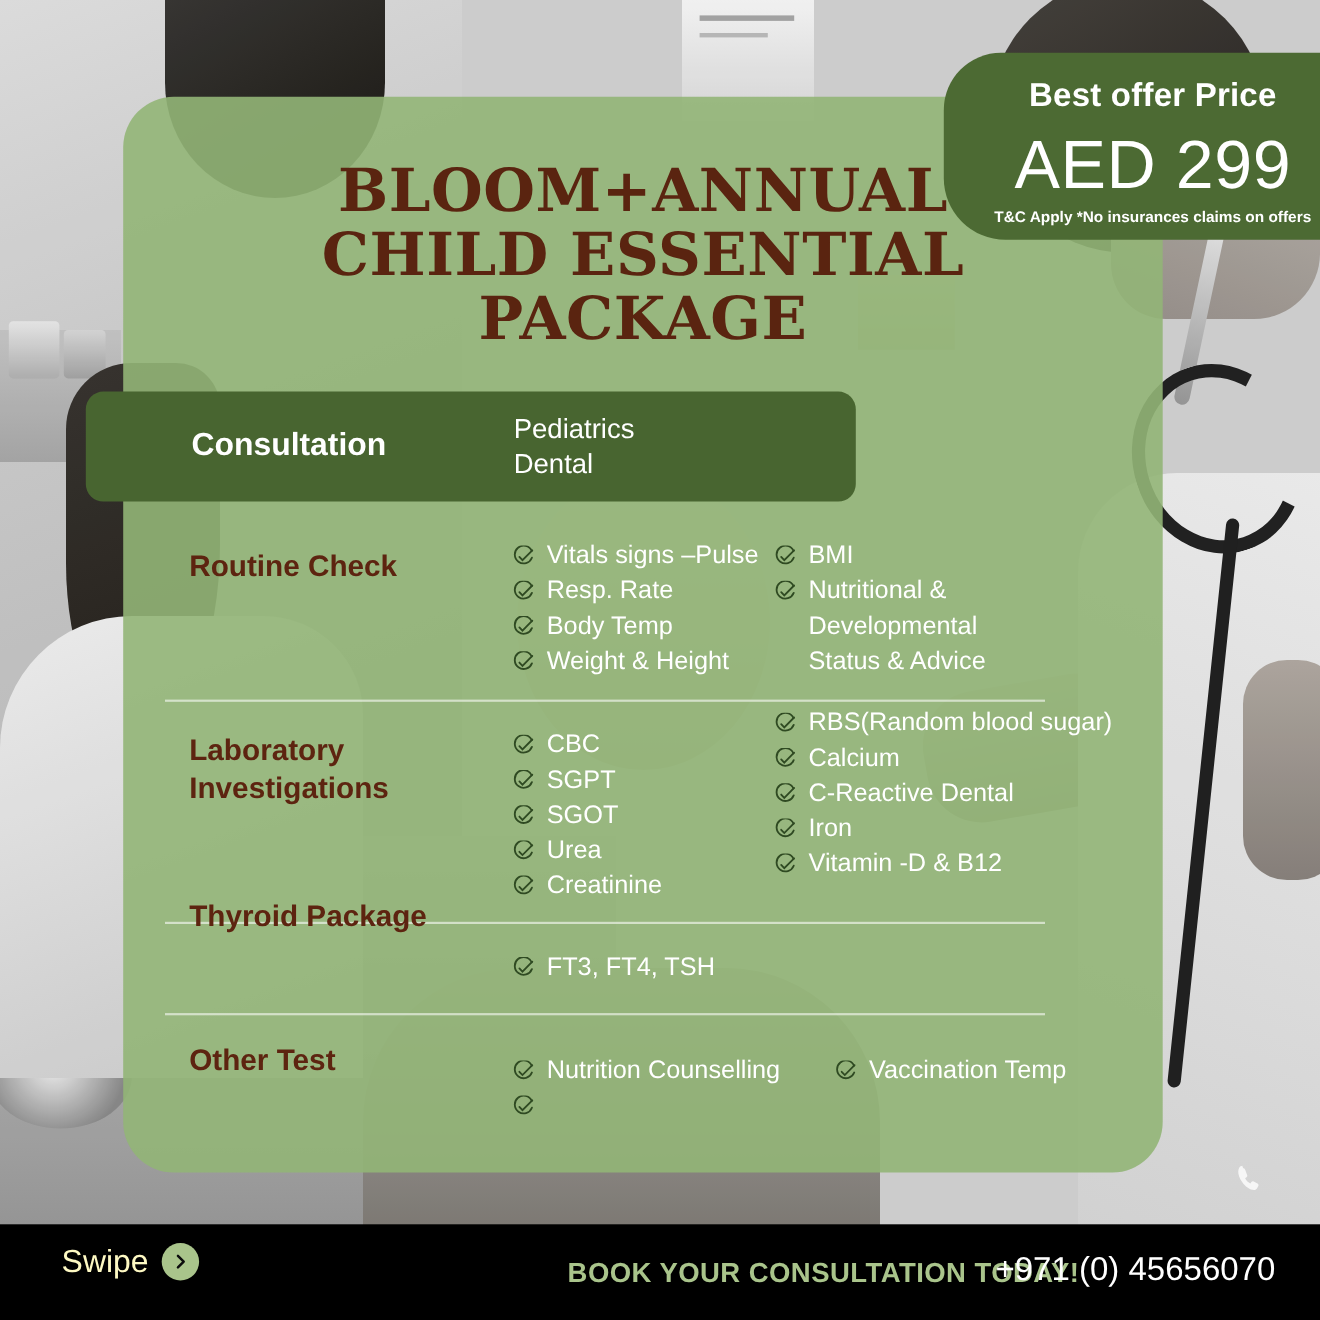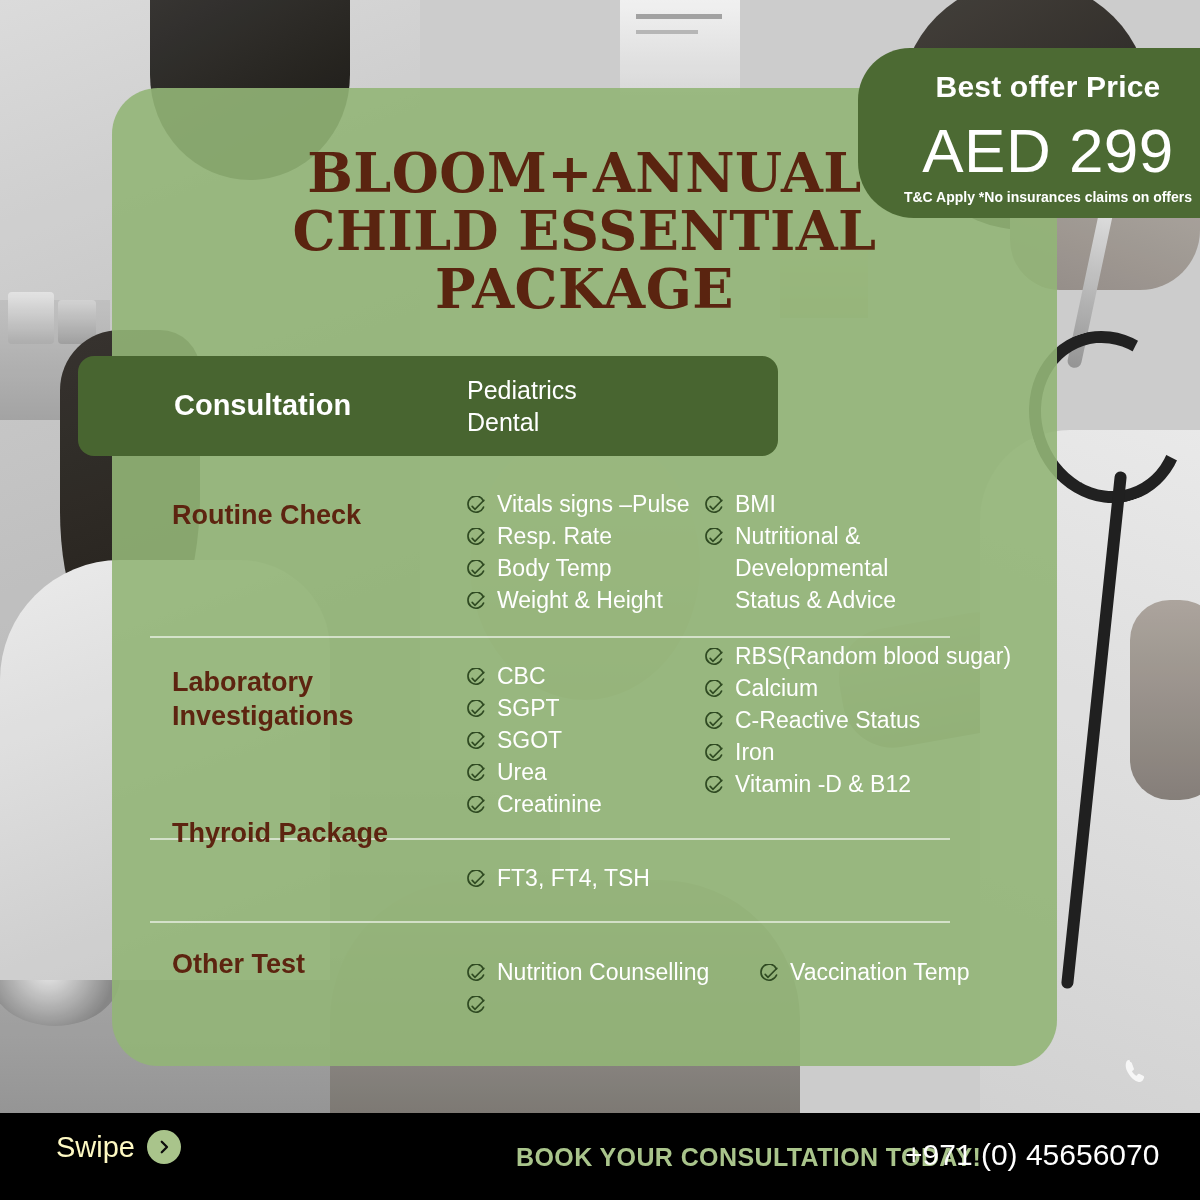--- a/index.html
+++ b/index.html
@@ -306,21 +306,21 @@
         </span>
         <span class="txt">Calcium</span>
       </div>
       <div class="item">
         <span class="chk">
           <svg viewBox="0 0 24 24" width="21" height="21" fill="none" stroke="#2f4a22" stroke-width="1.9" stroke-linecap="round">
             <path d="M21 5.5 A9.2 9.2 0 1 0 21.2 12.6"></path>
               <path d="M8.2 11.8 L11.4 15.2 L21.6 4.9"></path>
           </svg>
         </span>
-        <span class="txt">C-Reactive Status</span>
+        <span class="txt">C-Reactive Dental</span>
       </div>
       <div class="item">
         <span class="chk">
           <svg viewBox="0 0 24 24" width="21" height="21" fill="none" stroke="#2f4a22" stroke-width="1.9" stroke-linecap="round">
             <path d="M21 5.5 A9.2 9.2 0 1 0 21.2 12.6"></path>
               <path d="M8.2 11.8 L11.4 15.2 L21.6 4.9"></path>
           </svg>
         </span>
         <span class="txt">Iron</span>
       </div>

